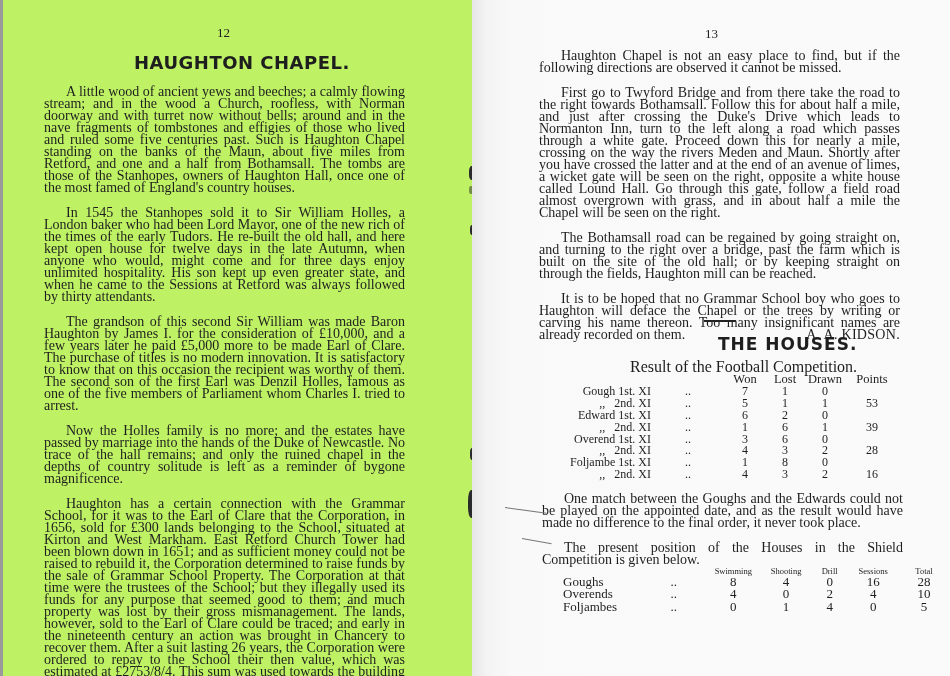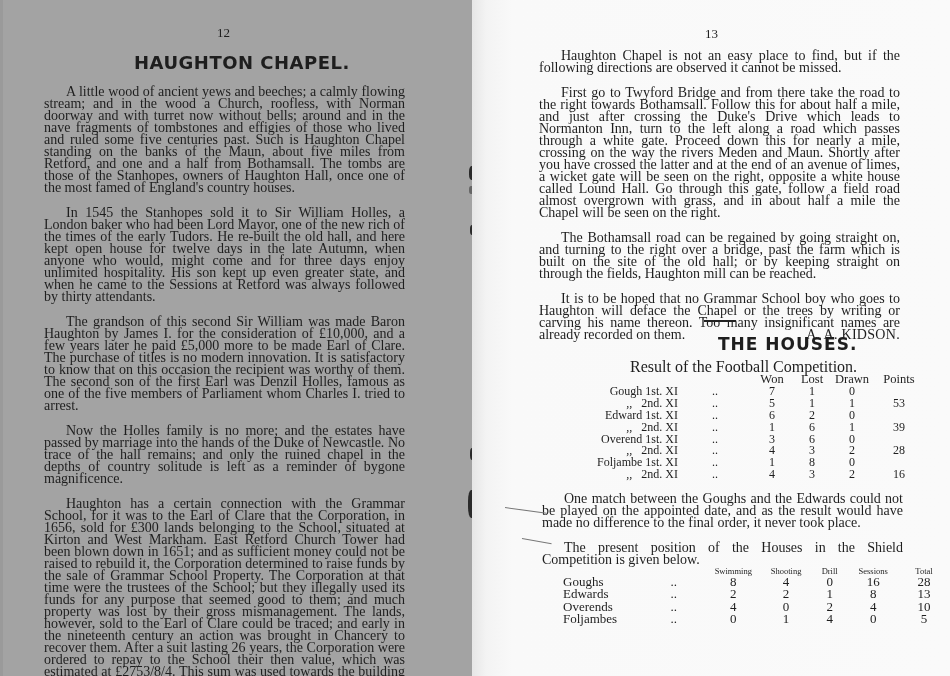--- a/index.html
+++ b/index.html
@@ -5,21 +5,21 @@
   html, body { margin: 0; padding: 0; }
   body {
     width: 950px; height: 676px; overflow: hidden; position: relative;
     background: #f4f4f4;
     font-family: "DejaVu Serif", "Liberation Serif", serif;
     color: #1e1e1e;
   }
   .spread { position: absolute; inset: 0; display: flex; }
   .page { position: relative; height: 676px; box-sizing: border-box; }
   .page-left {
-    width: 472px; background: #a3a3a3;
+    width: 472px; background: #bef264;
     border-left: 3px solid #9a9a9a;
   }
   .page-right {
     width: 478px; background: linear-gradient(to right, #e6e6e6 0px, #f3f3f3 14px, #f9f9f9 40px, #fafafa 100%);
   }
   .gutter-mark { position: absolute; background: #2a2a2a; border-radius: 40%; filter: blur(0.6px); }
 
   .page-num { position: absolute; font-size: 13px; font-family: "Liberation Serif", serif; }
   .left-num { left: 214px; top: 25px; }
   .right-num { left: 233px; top: 26px; }
@@ -37,21 +37,21 @@
   }
   .body-text p { margin: 0 0 13px 0; text-indent: 22px; text-align: justify; }
   .left-body { left: 41px; top: 86px; width: 361px; }
   .right-body { left: 67px; top: 50px; width: 361px; }
   .signature { text-align: right; margin-top: -12px; letter-spacing: 0.3px; }
 
   .rule { position: absolute; left: 704px; top: 320px; width: 32px; height: 2px; background: #222; }
   .caption { position: absolute; left: 630px; top: 358px; font-family: "Liberation Serif", serif; font-size: 16px; }
 
   table { border-collapse: collapse; position: absolute; font-family: "Liberation Serif", serif; }
-  .football { left: 560px; top: 374px; font-size: 12px; }
+  .football { left: 533px; top: 374px; font-size: 12px; }
   .football td, .football th { padding: 0; height: 11.9px; line-height: 11.9px; font-weight: normal; }
   .football .team { width: 118px; text-align: right; padding-right: 0; }
   .football .dots { width: 74px; text-align: center; }
   .football .num { width: 40px; text-align: center; }
   .football .pts { width: 54px; text-align: center; }
   .football th.hd { font-size: 12.5px; }
 
   .shield { left: 563px; top: 566px; font-size: 13px; }
   .shield td, .shield th { padding: 0; line-height: 12.4px; height: 12.4px; }
   .shield th { font-size: 8.5px; font-weight: normal; height: 10px; line-height: 10px; }
@@ -204,29 +204,20 @@
       <tr>
         <td class="team">Goughs</td>
         <td class="dots">..</td>
         <td class="c1">8</td>
         <td class="c2">4</td>
         <td class="c3">0</td>
         <td class="c4">16</td>
         <td class="c5">28</td>
       </tr>
       <tr>
-        <td class="team">Edwards</td>
-        <td class="dots">..</td>
-        <td class="c1">2</td>
-        <td class="c2">2</td>
-        <td class="c3">1</td>
-        <td class="c4">8</td>
-        <td class="c5">13</td>
-      </tr>
-      <tr>
         <td class="team">Overends</td>
         <td class="dots">..</td>
         <td class="c1">4</td>
         <td class="c2">0</td>
         <td class="c3">2</td>
         <td class="c4">4</td>
         <td class="c5">10</td>
       </tr>
       <tr>
         <td class="team">Foljambes</td>

